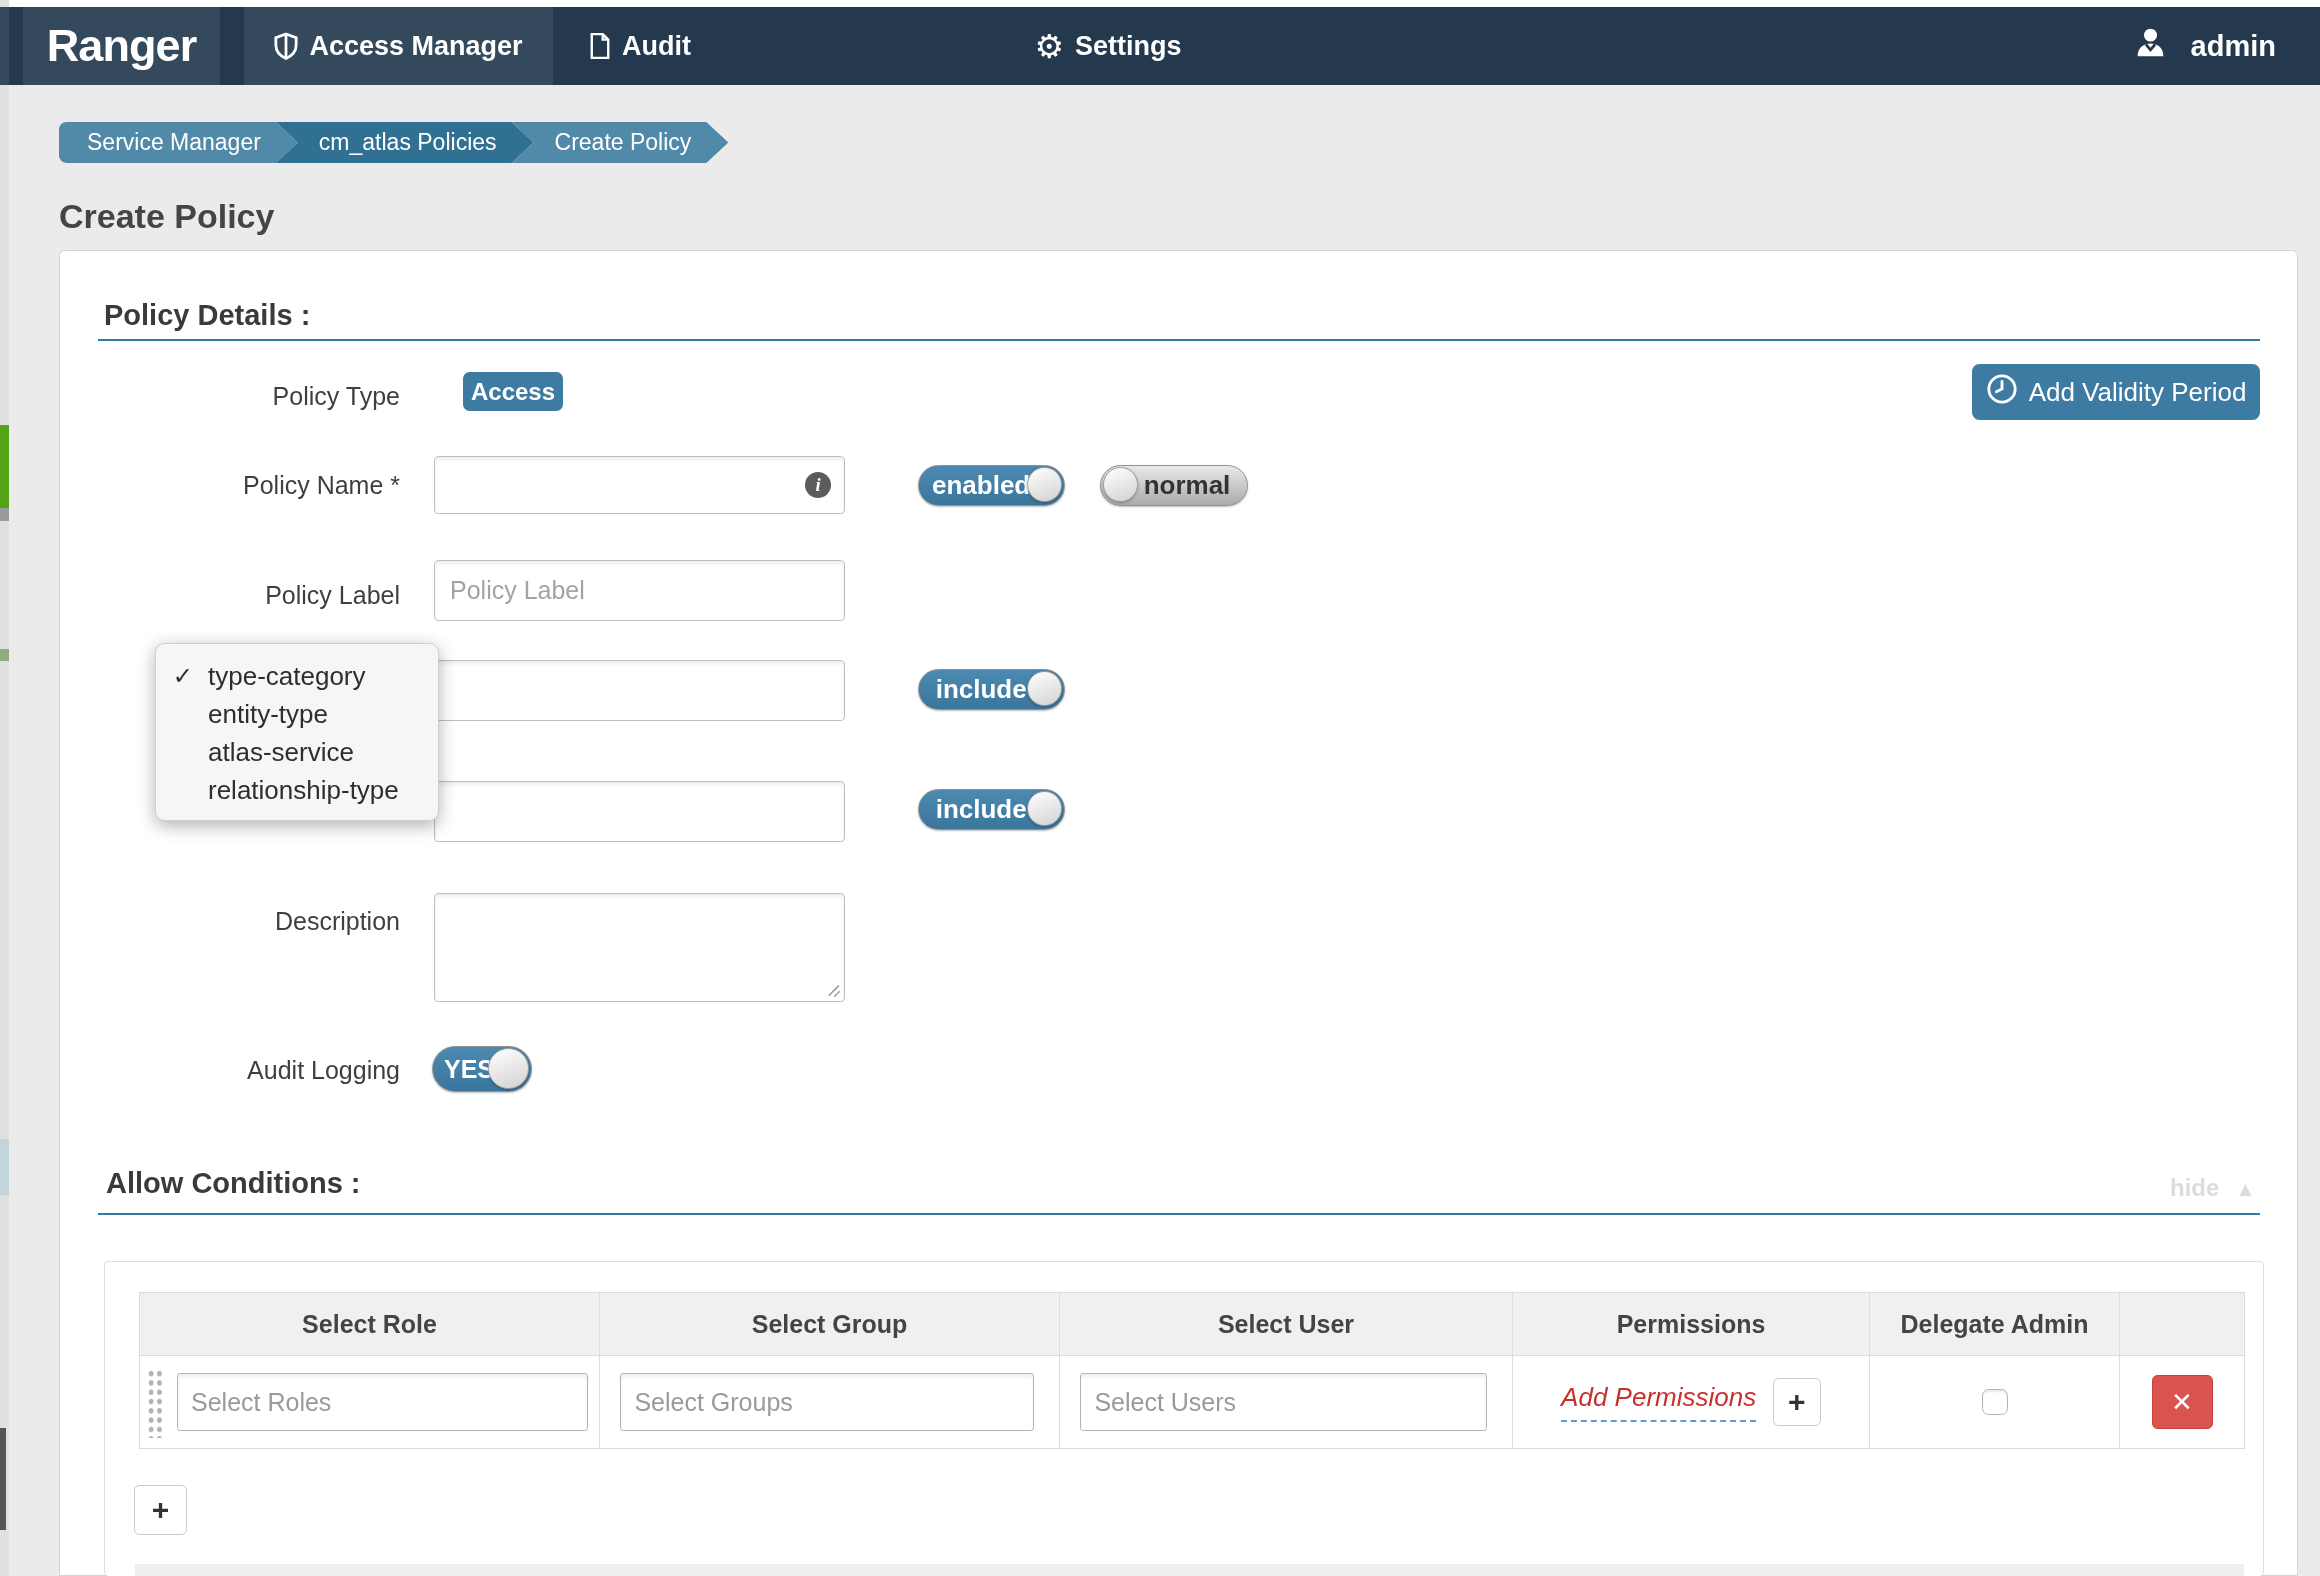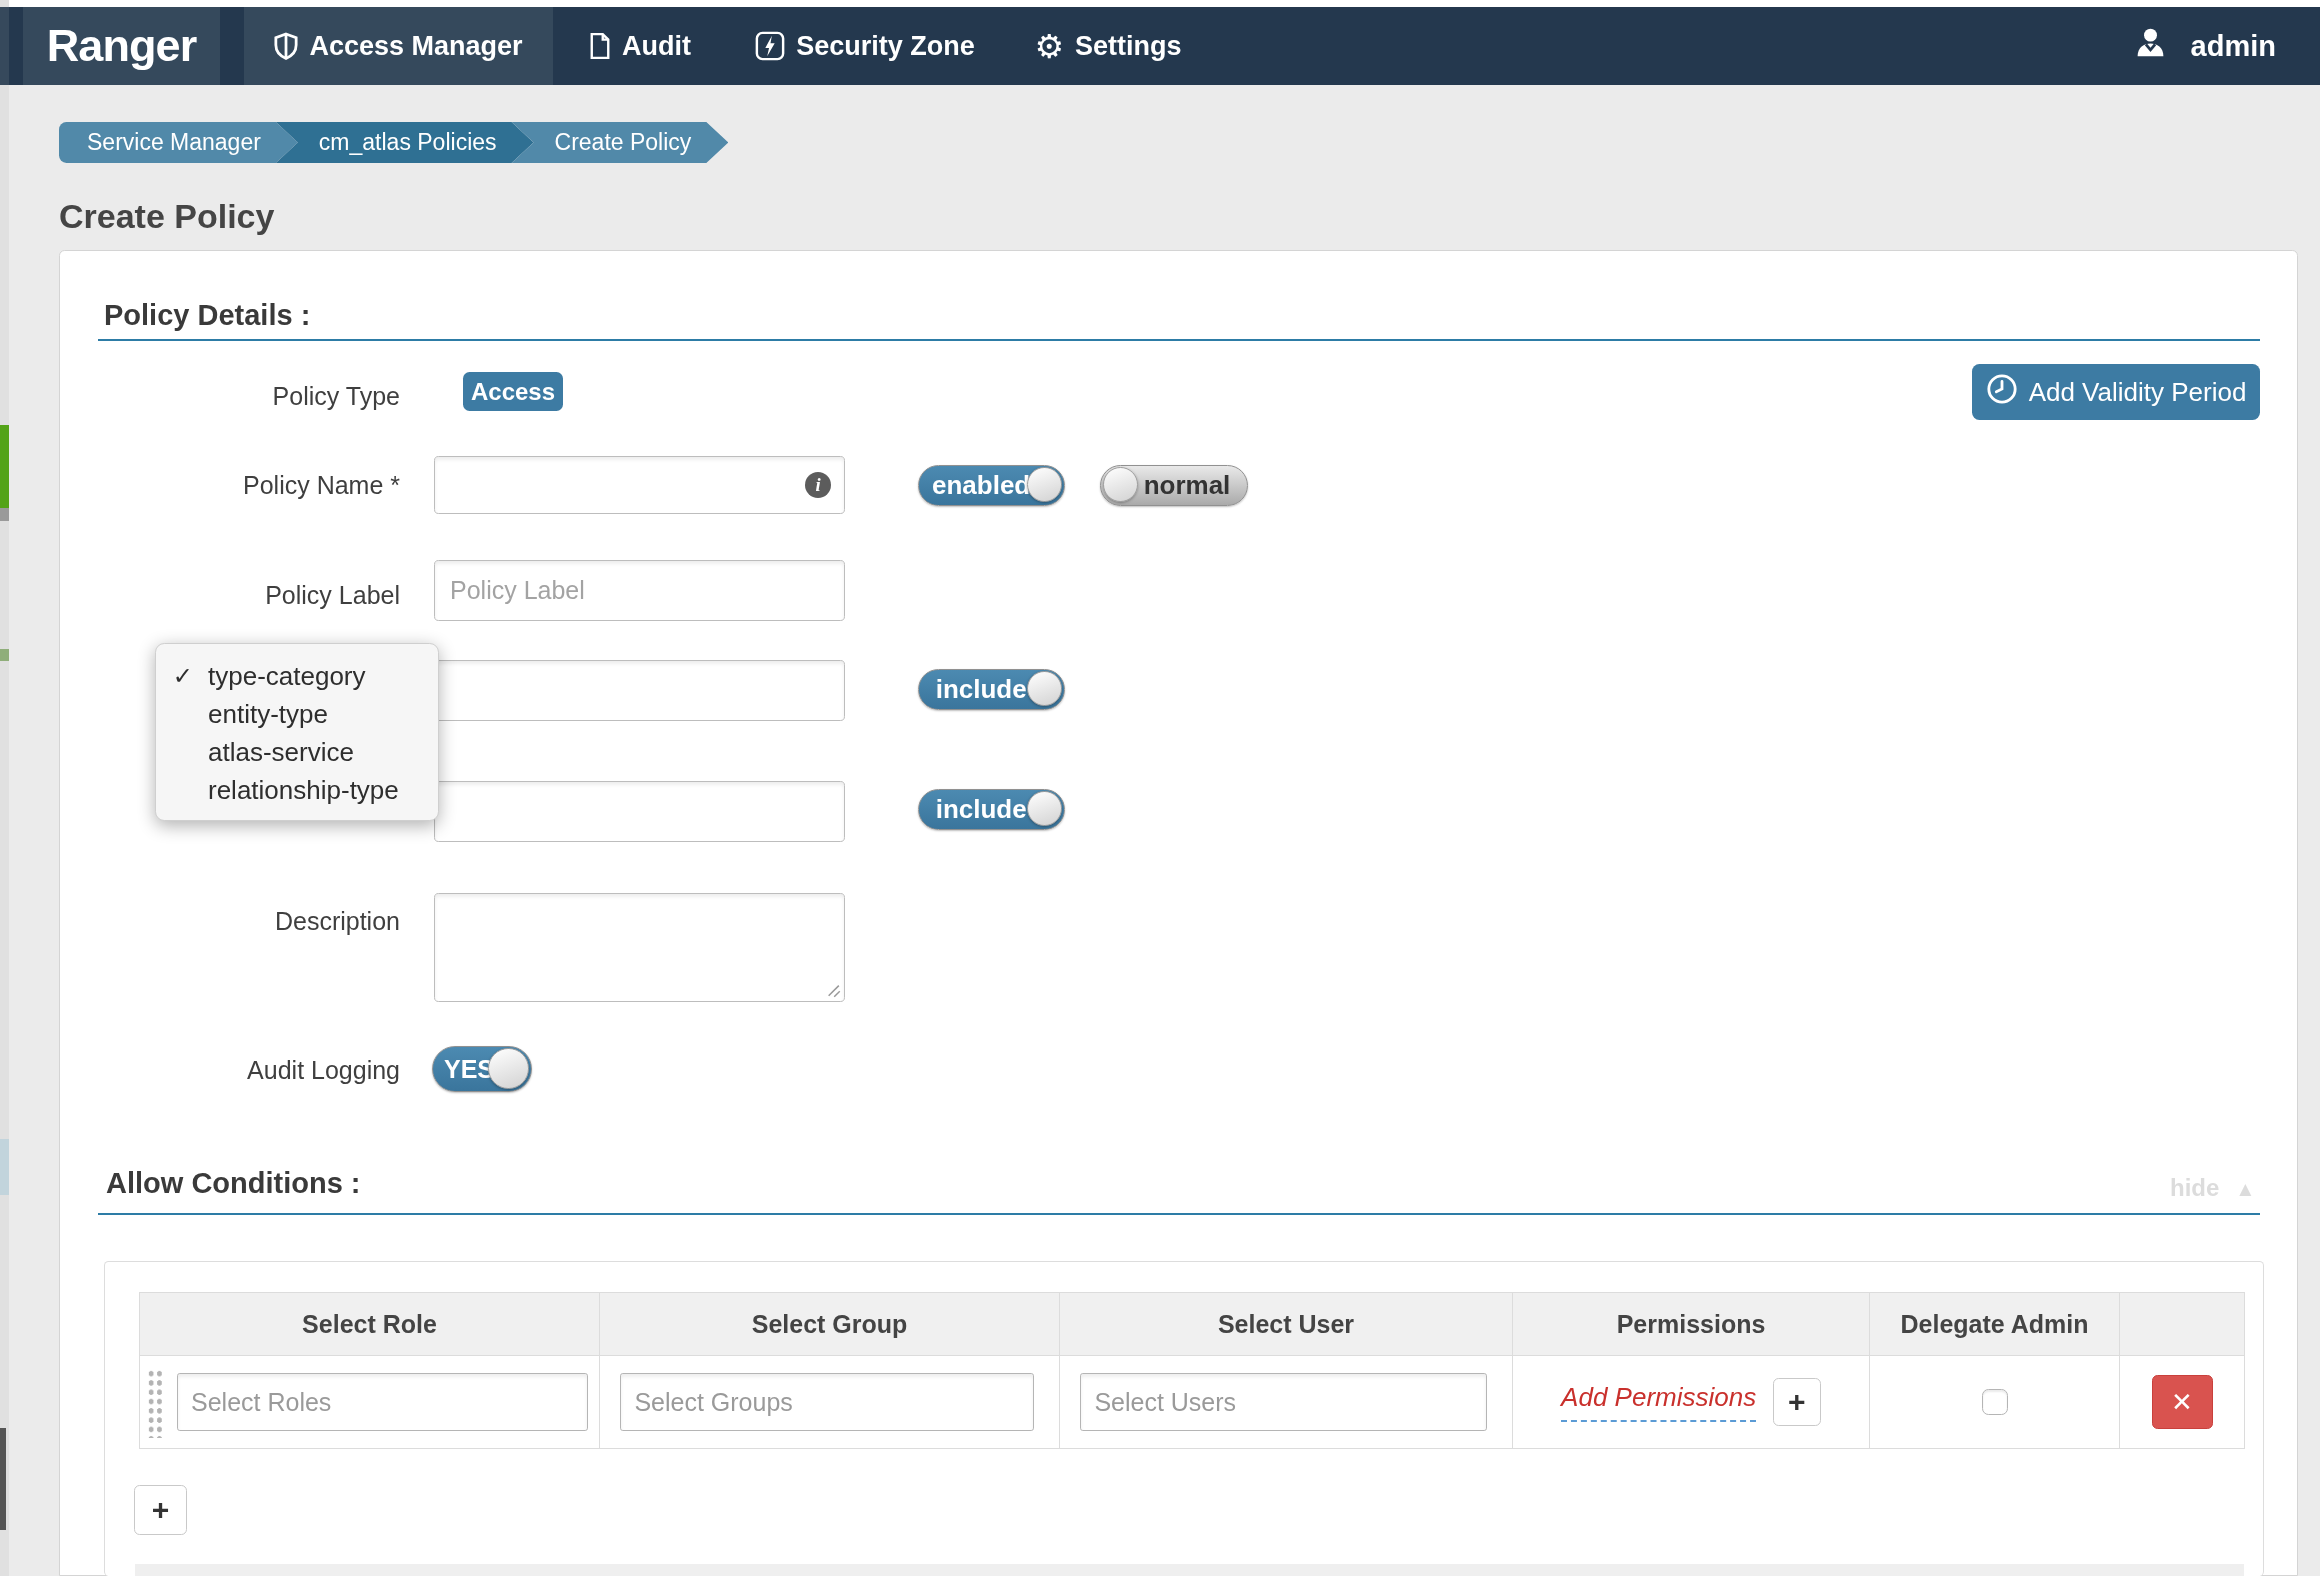--- a/index.html
+++ b/index.html
@@ -106,29 +106,20 @@
     <div class="nav-block nav-item" style="left:566px; width:148px;">
       <span class="icon">
         <svg width="22" height="28" viewBox="0 0 24 30">
             <path d="M3 2 H15 L21 8 V28 H3 Z" fill="none" stroke="#fff" stroke-width="2.6"></path>
             <path d="M15 2 V8 H21" fill="none" stroke="#fff" stroke-width="2.6"></path>
           </svg>
       </span>
       <span>Audit</span>
     </div>
 
-    <div class="nav-block nav-item" style="left:740px; width:250px;">
-      <span class="icon">
-        <svg width="30" height="30" viewBox="0 0 32 32">
-            <rect x="2" y="2" width="28" height="28" rx="6" fill="none" stroke="#fff" stroke-width="2.6"></rect>
-            <path d="M18 5 L11 18 H15 L13 27 L21 13 H16.5 Z" fill="#fff"></path>
-          </svg>
-      </span>
-      <span>Security Zone</span>
-    </div>
 
     <div class="nav-block nav-item" style="left:1020px; width:176px;">
       <span class="icon nav-gear">⚙</span>
       <span>Settings</span>
     </div>
 
     <div class="nav-user">
       <span>
         <svg width="35" height="35" viewBox="0 0 38 38">
             <circle cx="19" cy="11" r="7" fill="#fff"></circle>

